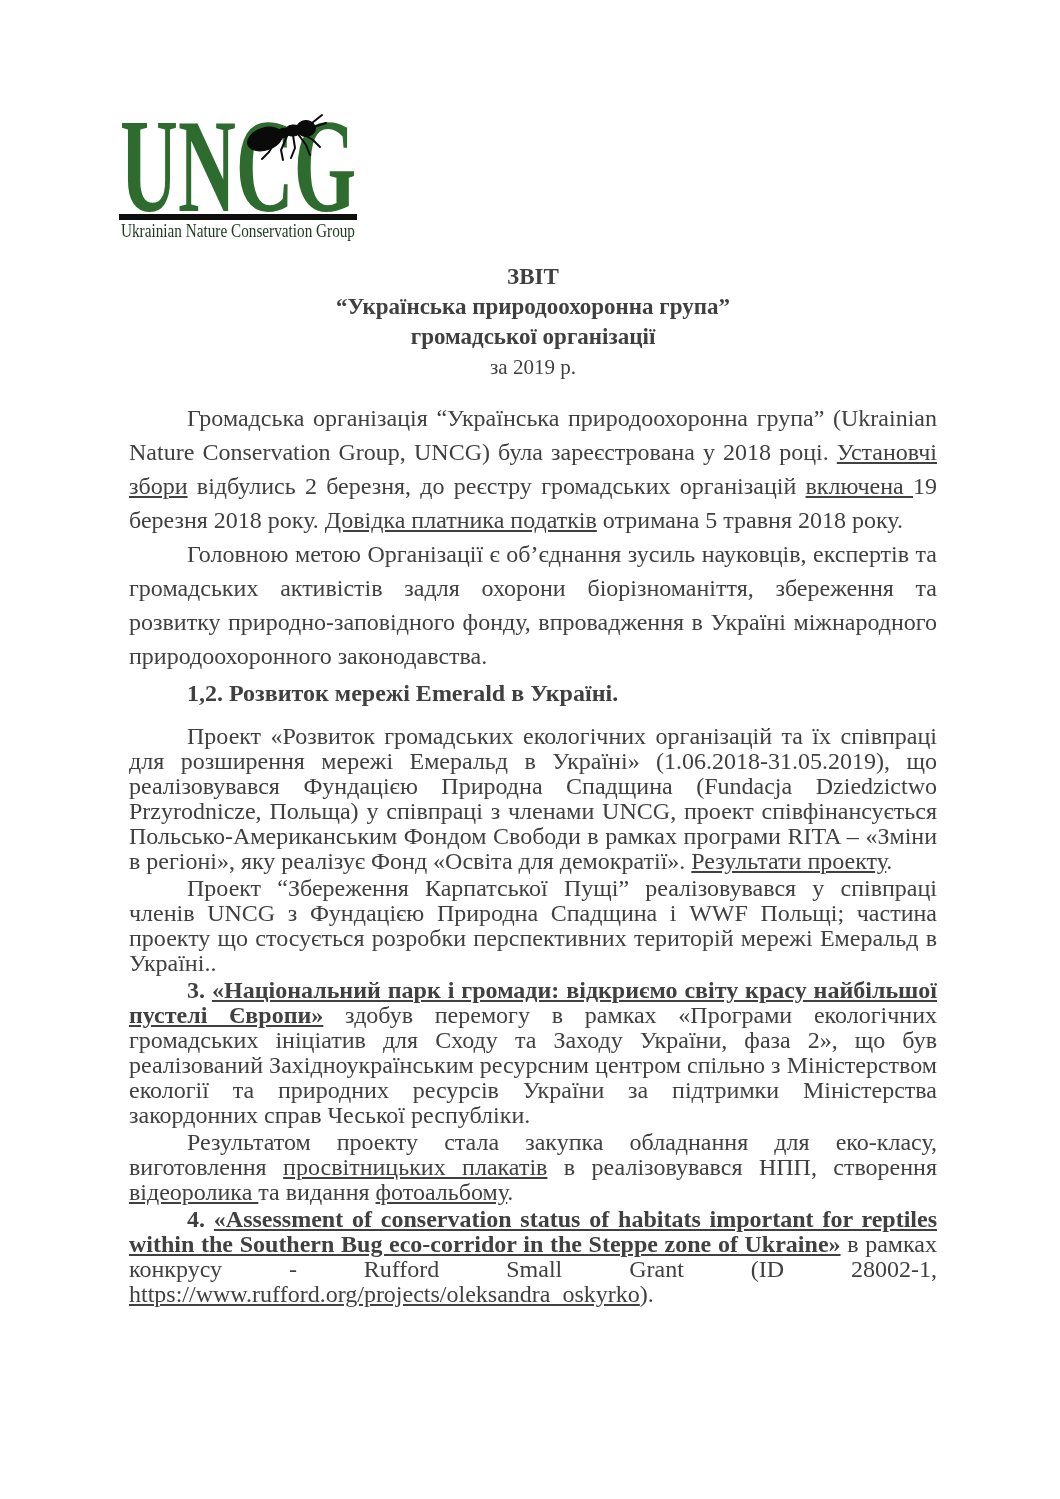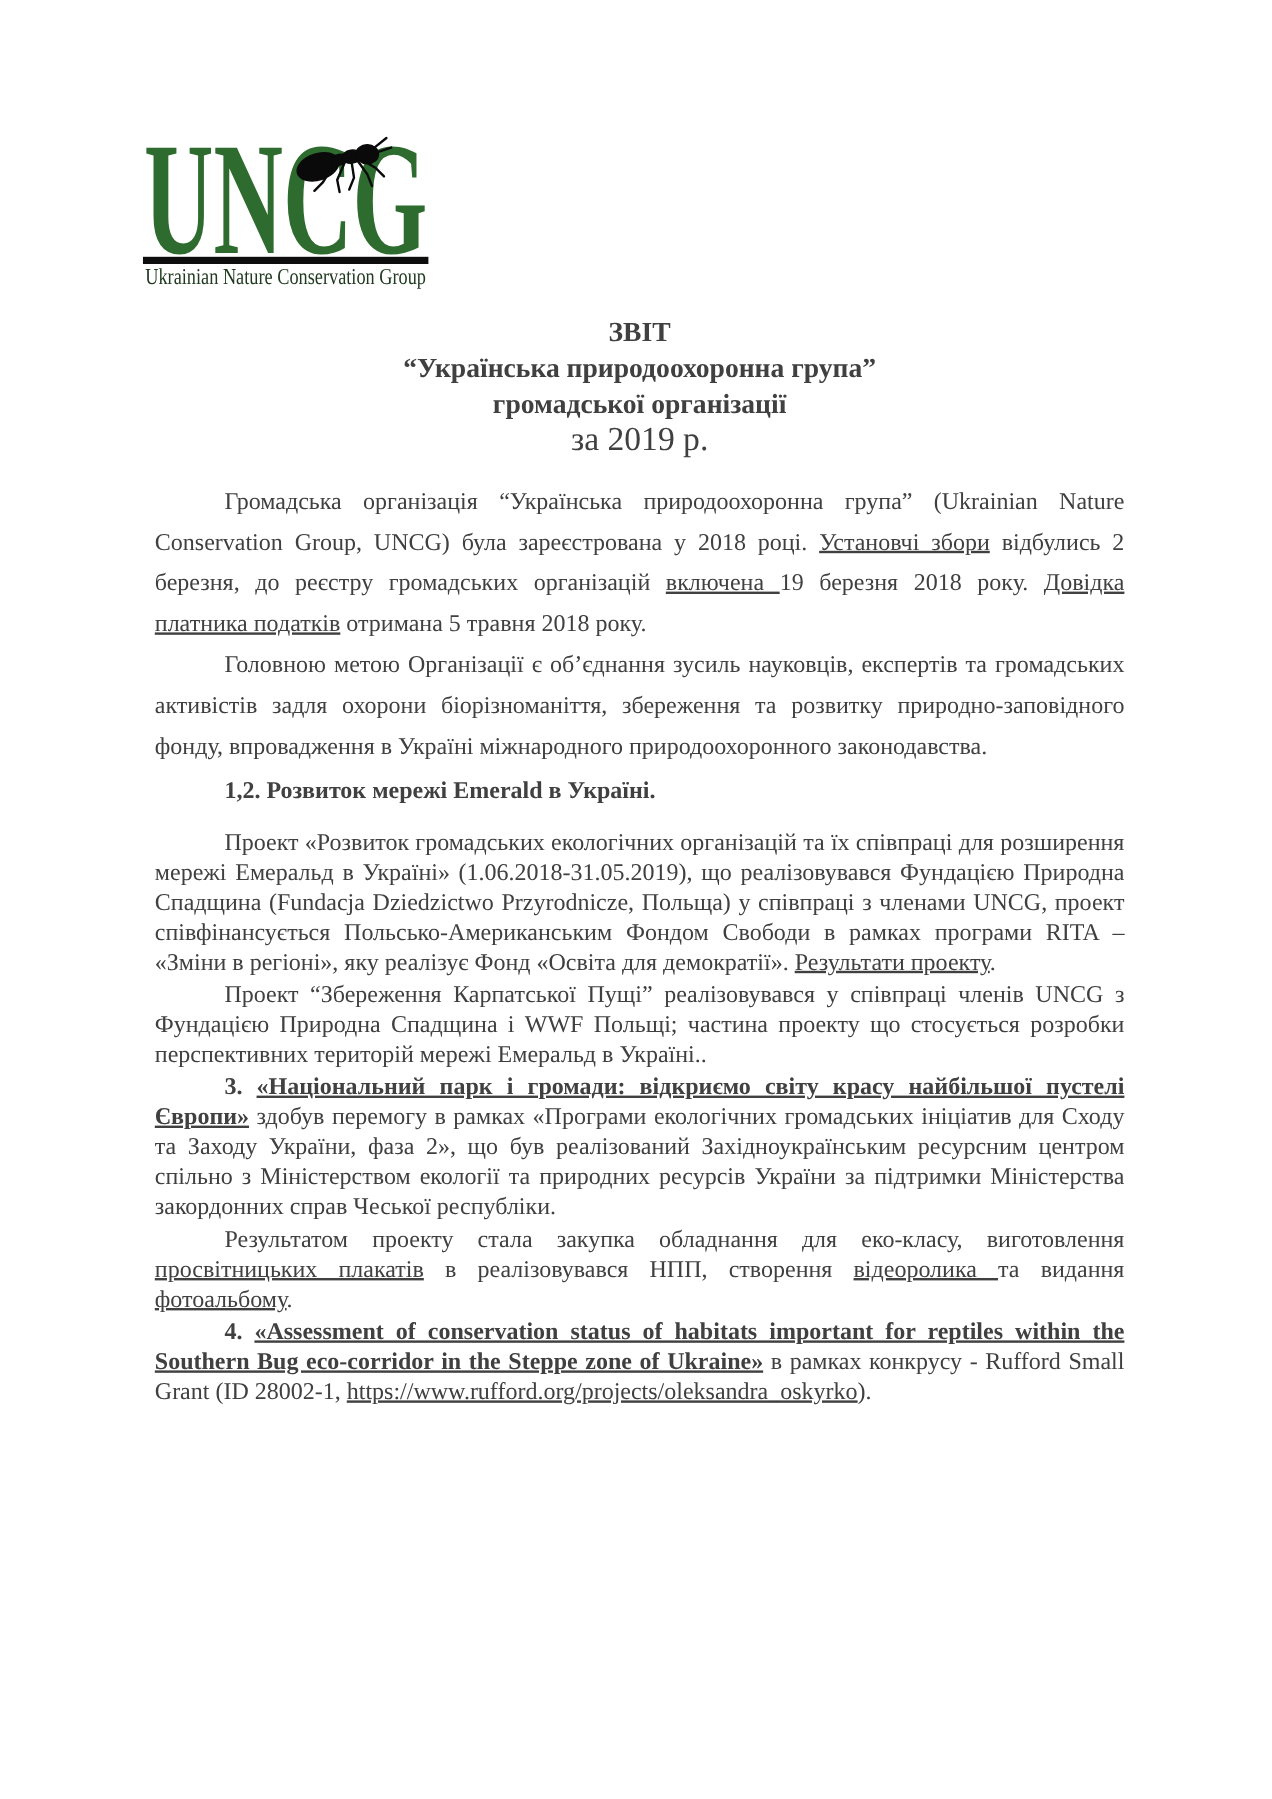--- a/index.html
+++ b/index.html
@@ -32,26 +32,26 @@
 
   
   .content { position:absolute; left:129px; width:808px; top:262px; }
 
   .title-block {
     text-align:center;
     font-weight:bold;
     font-size:23px;
     line-height:30px;
   }
-  .title-sub { font-weight:normal; font-size:28px; }
+  .title-sub { font-weight:normal; font-size:21px; }
 
   #doc-body p {
     text-align:justify;
     text-indent:58px;
-    font-size:20px;
+    font-size:24px;
   }
   #doc-body > p.intro:first-child { margin-top:19px; }
   p.intro   { line-height:34px; }
   p.heading1{
     font-size:34px;
     line-height:40px;
     margin-top:2px;
     text-align:left;
     text-indent:62px;
     font-weight:normal;

